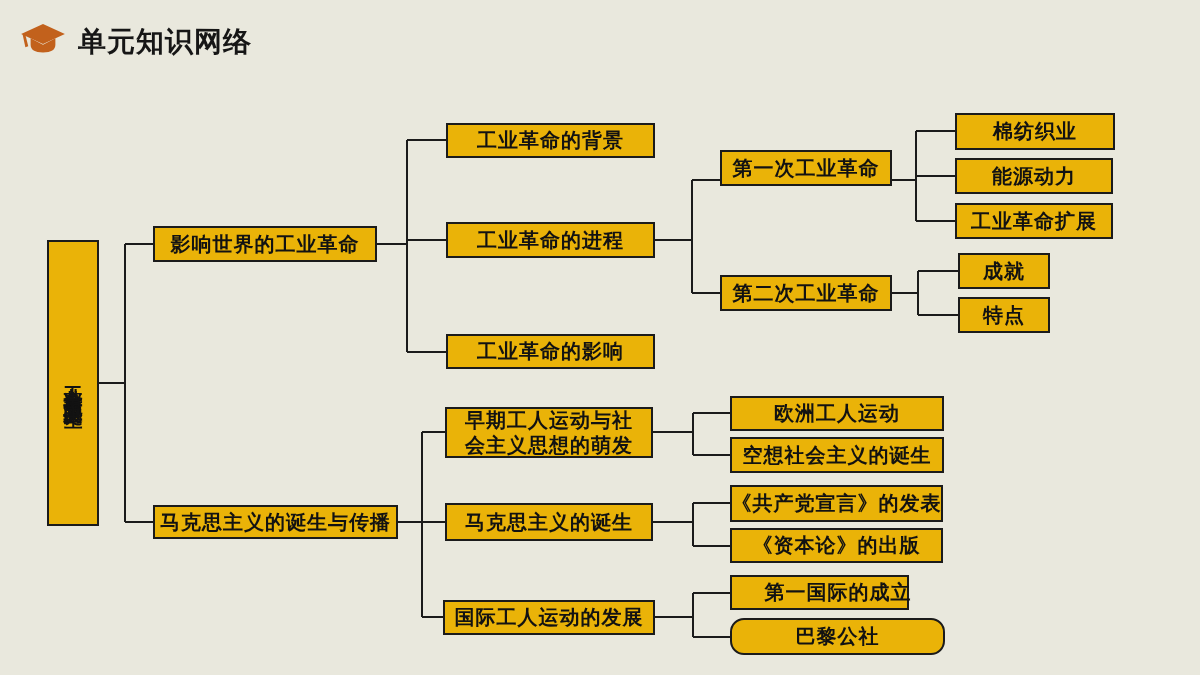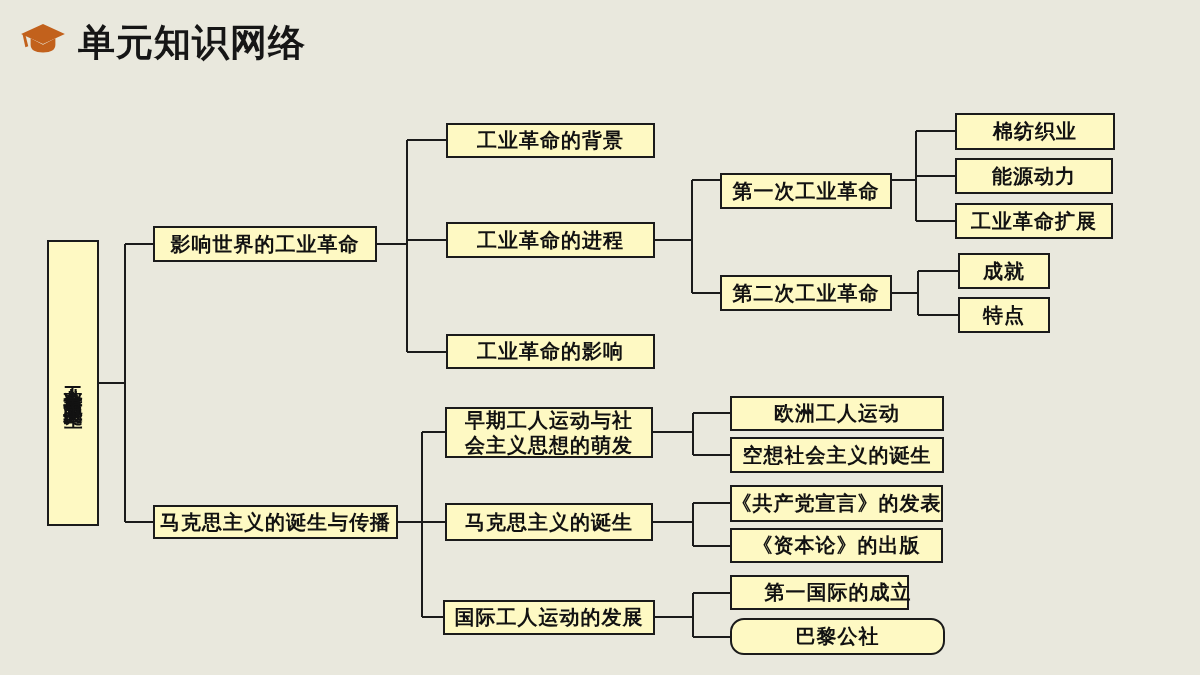--- a/index.html
+++ b/index.html
@@ -29,38 +29,38 @@
   }
   .cap-icon {
     width: 46px;
     height: 40px;
     flex: 0 0 auto;
   }
   .page-title {
     margin: 0;
     font-family: "Liberation Sans", "DejaVu Sans", sans-serif;
     font-weight: 700;
-    font-size: 37px;
+    font-size: 28px;
     letter-spacing: 1px;
     color: #161616;
     line-height: 1;
   }
   .connectors {
     position: absolute;
     left: 0;
     top: 0;
     width: 1200px;
     height: 675px;
     pointer-events: none;
   }
   .node {
     position: absolute;
     box-sizing: border-box;
     border: 2px solid #1b1b1b;
-    background: #fef9c3;
+    background: #eab308;
     display: flex;
     align-items: center;
     justify-content: center;
     text-align: center;
     font-weight: 700;
     font-size: 20px;
     color: #121212;
     letter-spacing: 1px;
     white-space: nowrap;
     line-height: 1.25;
@@ -107,21 +107,21 @@
 
   <div class="node vertical" style="left:47px; top:240px; width:52px; height:286px;">工业革命与马克思主义的诞生</div>
 
   <div class="node" style="left:153px; top:226px; width:224px; height:36px;">影响世界的工业革命</div>
   <div class="node" style="left:153px; top:505px; width:245px; height:34px;">马克思主义的诞生与传播</div>
 
   <div class="node" style="left:446px; top:123px; width:209px; height:35px;">工业革命的背景</div>
   <div class="node" style="left:446px; top:222px; width:209px; height:36px;">工业革命的进程</div>
   <div class="node" style="left:446px; top:334px; width:209px; height:35px;">工业革命的影响</div>
 
-  <div class="node" style="left:720px; top:173px; width:172px; height:36px;">第一次工业革命</div>
+  <div class="node" style="left:720px; top:150px; width:172px; height:36px;">第一次工业革命</div>
   <div class="node" style="left:720px; top:275px; width:172px; height:36px;">第二次工业革命</div>
 
   <div class="node" style="left:955px; top:113px; width:160px; height:37px;">棉纺织业</div>
   <div class="node" style="left:955px; top:158px; width:158px; height:36px;">能源动力</div>
   <div class="node" style="left:955px; top:203px; width:158px; height:36px;">工业革命扩展</div>
 
   <div class="node" style="left:958px; top:253px; width:92px; height:36px;">成就</div>
   <div class="node" style="left:958px; top:297px; width:92px; height:36px;">特点</div>
 
   <div class="node multiline" style="left:445px; top:407px; width:208px; height:51px;">早期工人运动与社

